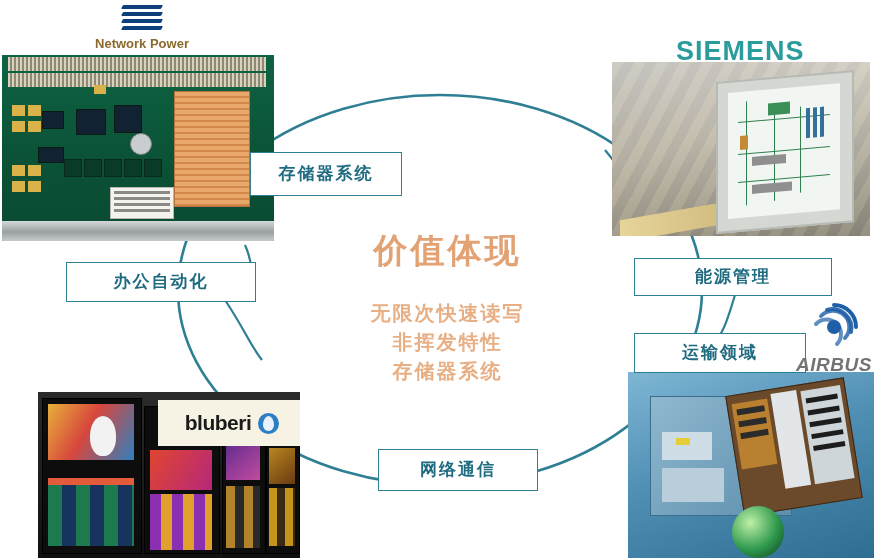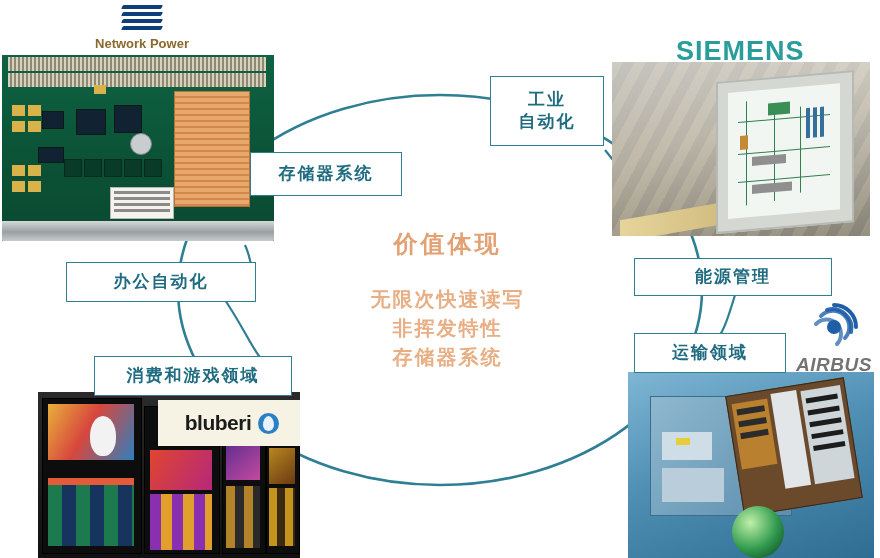--- a/index.html
+++ b/index.html
@@ -25,21 +25,21 @@
      line-height:1.28;
      text-align:center;
      white-space:pre-line;
      z-index:6;
   }
 
   
   #centre{position:absolute;left:330px;top:228px;width:235px;text-align:center;z-index:5;}
   #centre .ttl{
      font-family:"Liberation Sans","DejaVu Sans",sans-serif;
-     font-weight:700;font-size:24px;color:#E2A274;letter-spacing:3px;
+     font-weight:700;font-size:34px;color:#E2A274;letter-spacing:3px;
      text-shadow:0 1px 0 #fff;
   }
   #centre .ln{
      font-family:"Liberation Sans","DejaVu Sans",sans-serif;
      font-weight:700;font-size:20px;color:#E8AE84;letter-spacing:2px;
      margin-top:2px;
   }
   #centre .gap{height:24px;}
 
   
@@ -276,25 +276,23 @@
   <div id="centre">
     <div class="ttl">价值体现</div>
     <div class="gap"></div>
     <div class="ln">无限次快速读写</div>
     <div class="ln">非挥发特性</div>
     <div class="ln">存储器系统</div>
   </div>
 
   <div class="nodebox" style="left:250px;top:152px;width:152px;height:44px;">存储器系统</div>
 
-  <div class="nodebox" style="left:490px;top:76px;width:114px;height:70px;">工业
-自动化</div>
 
   <div class="nodebox" style="left:634px;top:258px;width:198px;height:38px;">能源管理</div>
 
-  <div class="nodebox" style="left:634px;top:333px;width:152px;height:40px;">运输领域</div>
-
-
-  <div class="nodebox" style="left:94px;top:356px;width:198px;height:40px;">消费和游戏领域</div>
+  <div class="nodebox" style="left:634px;top:333px;width:172px;height:40px;">运输领域</div>
+
+  <div class="nodebox" style="left:378px;top:449px;width:160px;height:42px;">网络通信</div>
+
 
   <div class="nodebox" style="left:66px;top:262px;width:190px;height:40px;">办公自动化</div>
 
 </div>
 
 </body></html>

